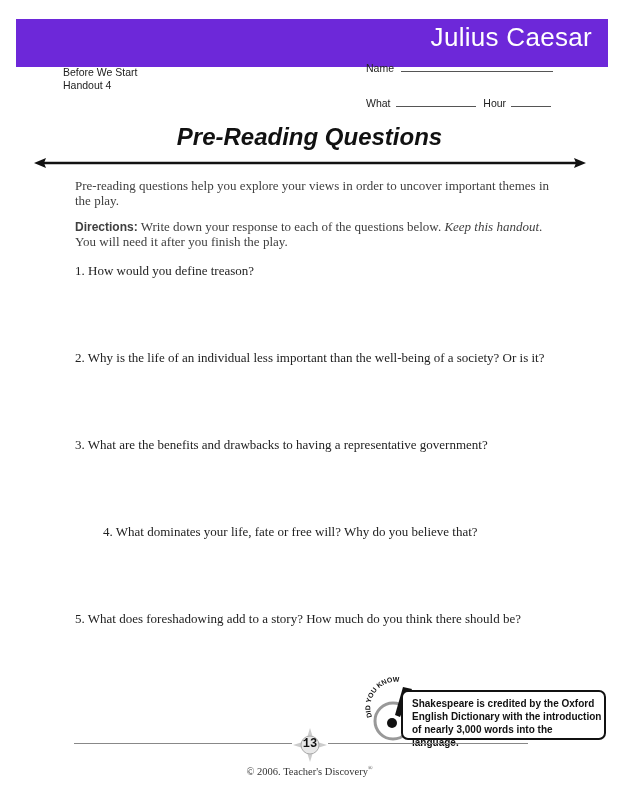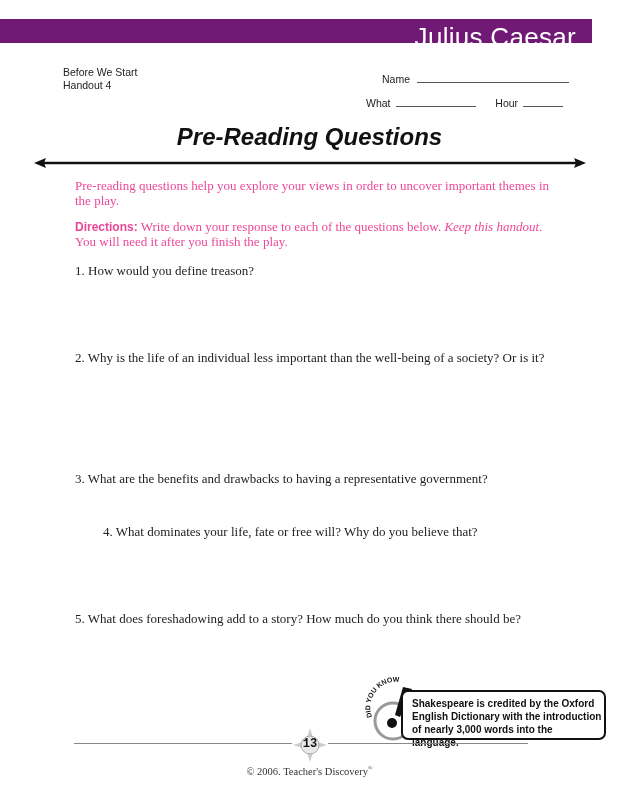--- a/index.html
+++ b/index.html
@@ -1,24 +1,24 @@
 <!DOCTYPE html>
 <html><head>
 <meta charset="utf-8">
 <style>
   html, body { margin:0; padding:0; background:#fff; }
   body { width:619px; height:800px; position:relative; overflow:hidden; color:#111; }
-  .banner { position:absolute; left:0; top:19px; width:592px; height:24px; background:#701a75; }
+  .banner { position:absolute; left:16px; top:19px; width:592px; height:48px; background:#6d28d9; }
   .banner-title { position:absolute; right:16px; top:3px; font-family:"Liberation Sans", sans-serif; color:#fff; font-size:26px; letter-spacing:0.3px; }
   .meta { position:absolute; left:63px; top:66px; font-family:"Liberation Sans", sans-serif; font-size:10.5px; line-height:13px; color:#222; }
   .field { position:absolute; font-family:"Liberation Sans", sans-serif; font-size:10.5px; color:#222; }
   .uline { display:inline-block; border-bottom:1px solid #555; vertical-align:baseline; height:9px; }
   .title { position:absolute; left:0; width:619px; top:123px; text-align:center; font-family:"Liberation Sans", sans-serif; font-weight:bold; font-style:italic; font-size:24px; color:#111; }
   .arrow { position:absolute; left:34px; top:157px; width:552px; height:12px; }
-  .body-text { position:absolute; left:75px; font-family:"Liberation Serif", serif; font-size:13px; line-height:14.5px; color:#ec4899; width:480px; }
+  .body-text { position:absolute; left:75px; font-family:"Liberation Serif", serif; font-size:13px; line-height:14.5px; color:#404040; width:480px; }
   .dir-label { font-family:"Liberation Sans", sans-serif; font-weight:bold; font-size:12px; }
   .q { position:absolute; left:75px; font-family:"Liberation Serif", serif; font-size:13px; color:#222; }
   .dyk { position:absolute; left:360px; top:665px; width:90px; height:80px; }
   .dyk-box { position:absolute; left:401px; top:690px; width:201px; height:46px; border:2px solid #111; border-radius:7px; background:#fff; }
   .dyk-text { position:absolute; left:412px; top:697px; font-family:"Liberation Sans", sans-serif; font-weight:bold; font-size:10px; line-height:13px; color:#111; width:190px; }
   .footer-line { position:absolute; top:743px; height:1px; background:#888; }
   .page-num { position:absolute; left:293px; top:728px; width:34px; height:34px; }
   .page-num-text { position:absolute; left:293px; top:737px; width:34px; text-align:center; font-family:Liberation Mono, monospace; font-weight:bold; font-size:12px; color:#111; }
   .copyright { position:absolute; left:0; width:619px; top:765px; text-align:center; font-family:"Liberation Serif", serif; font-size:10.5px; color:#333; }
   sup { font-size:6px; }
@@ -28,48 +28,48 @@
 
 <div class="banner">
   <div class="banner-title">Julius Caesar</div>
 </div>
 
 <div class="meta">
   <div>Before We Start</div>
   <div>Handout 4</div>
 </div>
 
-<div class="field" style="left:366px; top:73px;margin-left:16px;">
+<div class="field" style="left:366px; top:62px;">
   <span>Name</span>
   <span class="uline" style="width:152px; margin-left:4px;"></span>
 </div>
 <div class="field" style="left:366px; top:97px;">
   <span>What</span>
   <span class="uline" style="width:80px; margin-left:3px;"></span>
-  <span style="margin-left:16px;">Hour</span>
+  <span style="margin-left:4px;">Hour</span>
   <span class="uline" style="width:40px; margin-left:2px;"></span>
 </div>
 
 <div class="title">Pre-Reading Questions</div>
 
 <svg class="arrow" viewBox="0 0 552 12">
   <line x1="8" y1="6" x2="544" y2="6" stroke="#111" stroke-width="2.5"></line>
   <polygon points="0,6 12,1 10,6 12,11" fill="#111"></polygon>
   <polygon points="552,6 540,1 542,6 540,11" fill="#111"></polygon>
 </svg>
 
 <div class="body-text" style="top:179px;">Pre-reading questions help you explore your views in order to uncover important themes in the play.</div>
 
 <div class="body-text" style="top:220px;">
   <span class="dir-label">Directions:</span><span> Write down your response to each of the questions below. </span><i>Keep this handout</i><span>. You will need it after you finish the play.</span>
 </div>
 
 <div class="q" style="top:263px;">1. How would you define treason?</div>
 <div class="q" style="top:350px;font-family:Liberation Serif, serif;">2. Why is the life of an individual less important than the well-being of a society? Or is it?</div>
-<div class="q" style="top:437px;margin-top:34px;">3. What are the benefits and drawbacks to having a representative government?</div>
+<div class="q" style="top:437px;">3. What are the benefits and drawbacks to having a representative government?</div>
 <div class="q" style="top:524px;margin-left:28px;">4. What dominates your life, fate or free will? Why do you believe that?</div>
 <div class="q" style="top:611px;">5. What does foreshadowing add to a story? How much do you think there should be?</div>
 
 <svg class="dyk" viewBox="0 0 90 80">
   <defs>
       <path id="arc" d="M 12 52 A 26 26 0 0 1 52 22"></path>
     </defs>
   <text font-family="Liberation Sans, sans-serif" font-weight="bold" font-size="7" fill="#111"><textPath href="#arc">DID YOU KNOW</textPath></text>
   <circle cx="33" cy="56" r="18" fill="none" stroke="#999" stroke-width="3"></circle>
   <polygon points="43,22 52,24 40,52 35,50" fill="#111"></polygon>

